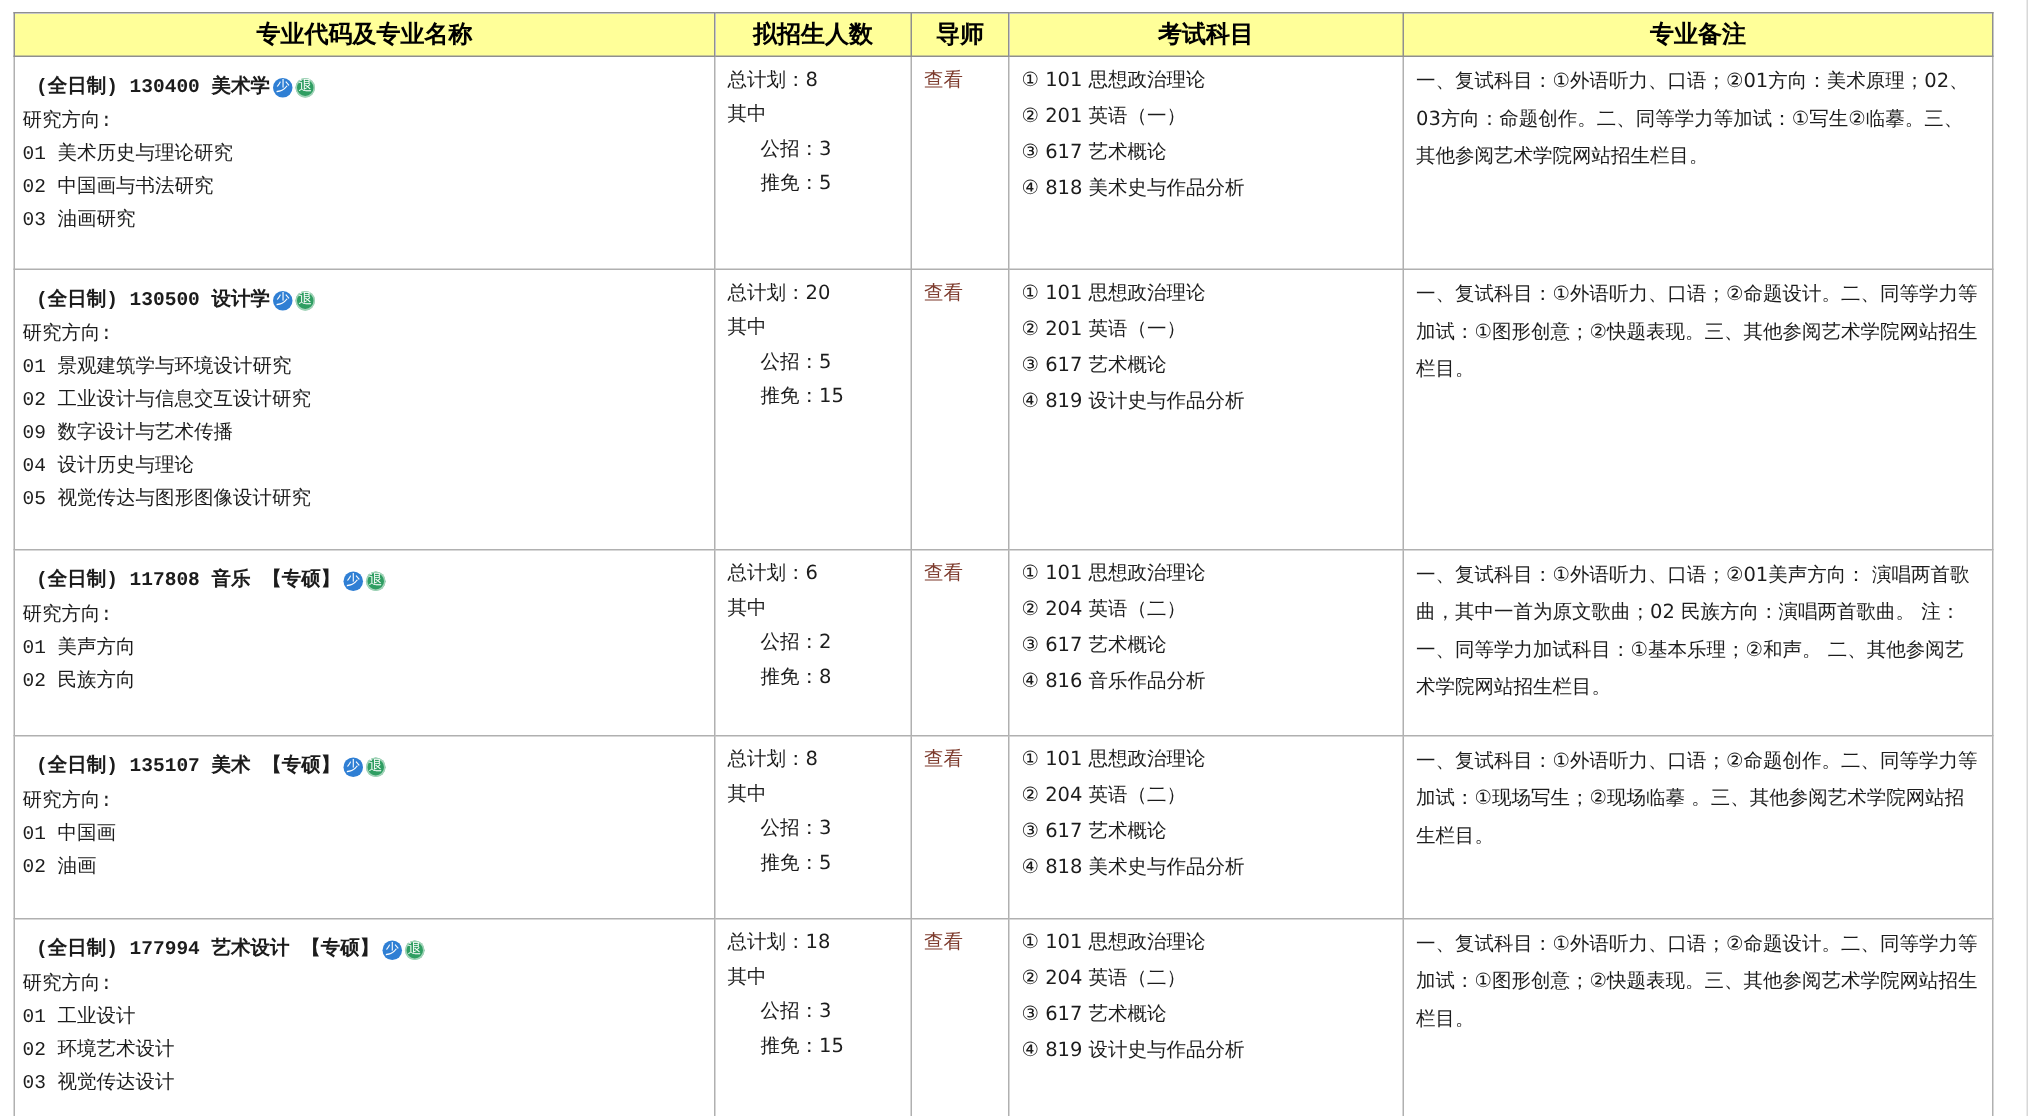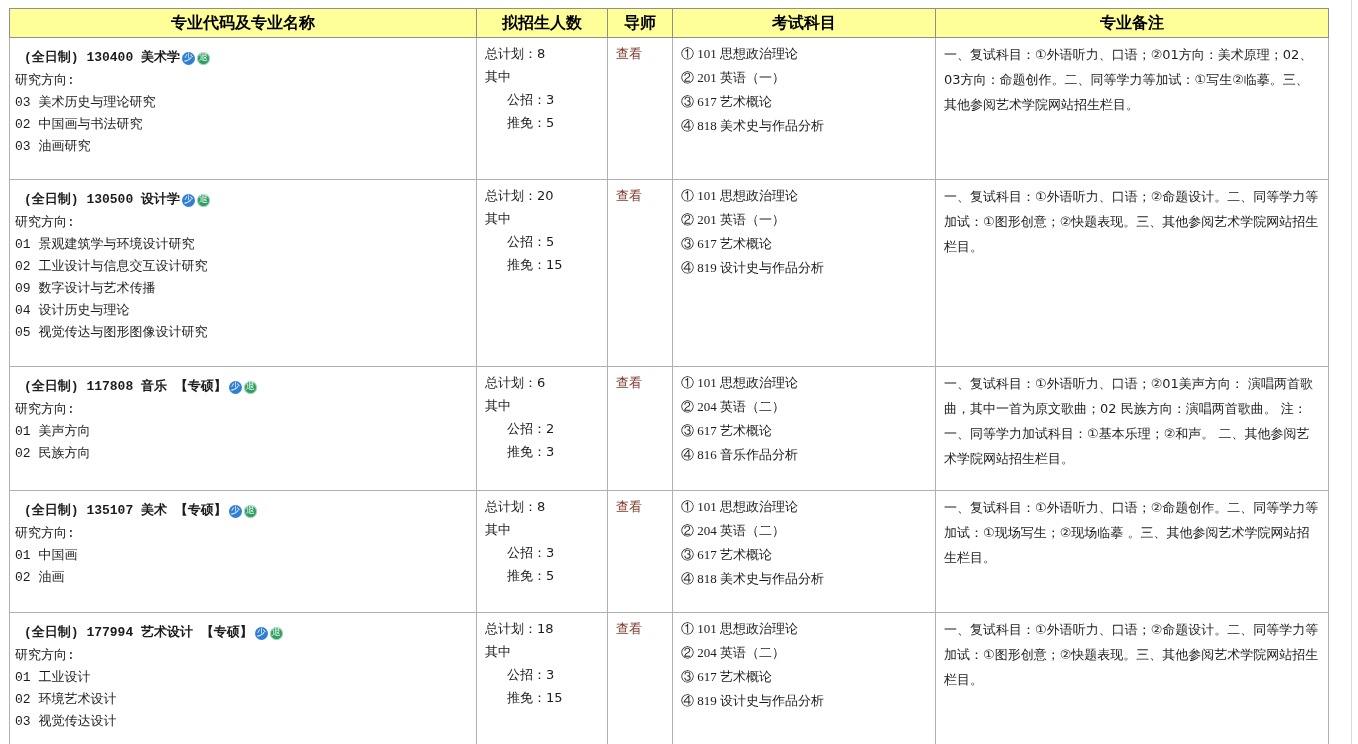--- a/index.html
+++ b/index.html
@@ -23,21 +23,21 @@
   tr.r3 td{height:109px;margin-top:16px;}
   tr.r4 td{height:124px;}
   td.c1{padding:8px 8px 4px 5px;font-family:Liberation Mono, monospace;}
   .title{font-weight:bold;line-height:24px;padding-left:9px;white-space:nowrap;}
   .line{line-height:22px;}
   td.c2{padding:4px 4px 4px 8px;}
   .eline{line-height:23px;}
   .eline.ind{padding-left:22px;}
   td.c3{padding:4px 4px 4px 8px;}
   .view-link{color:#7d3b2d;text-decoration:none;line-height:23px;cursor:pointer;display:inline-block;}
-  td.c4{padding:4px 4px 4px 8px;font-family:Liberation Serif, serif;}
+  td.c4{padding:4px 4px 4px 8px;}
   .sline{line-height:24px;}
   td.c5{padding:4px 8px 4px 8px;}
   .remark{line-height:25px;}
   .icon{
     display:inline-block;width:13px;height:13px;border-radius:50%;
     color:#fff;font-size:9px;line-height:13px;text-align:center;
     font-weight:normal;vertical-align:1px;margin-left:2px;
   }
   .icon.minority{background:#2f7fd4;}
   .icon.veteran{background:#2f9e62;box-shadow:inset 0 0 0 1px rgba(255,255,255,.55);}
@@ -62,21 +62,21 @@
     <th>拟招生人数</th>
     <th>导师</th>
     <th>考试科目</th>
     <th>专业备注</th>
   </tr>
 
   <tr class="r0">
     <td class="c1">
       <div class="title"><span>(全日制) 130400 美术学</span><span class="icon minority">少</span><span class="icon veteran">退</span></div>
       <div class="line">研究方向:</div>
-      <div class="line">03 美术历史与理论研究</div>
+      <div class="line">01 美术历史与理论研究</div>
       <div class="line">02 中国画与书法研究</div>
       <div class="line">03 油画研究</div>
     </td>
     <td class="c2">
       <div class="eline">总计划：8</div>
       <div class="eline">其中</div>
       <div class="eline ind">公招：3</div>
       <div class="eline ind">推免：5</div>
     </td>
     <td class="c3">
@@ -127,21 +127,21 @@
     <td class="c1">
       <div class="title"><span>(全日制) 117808 音乐 【专硕】</span><span class="icon minority">少</span><span class="icon veteran">退</span></div>
       <div class="line">研究方向:</div>
       <div class="line">01 美声方向</div>
       <div class="line">02 民族方向</div>
     </td>
     <td class="c2">
       <div class="eline">总计划：6</div>
       <div class="eline">其中</div>
       <div class="eline ind">公招：2</div>
-      <div class="eline ind">推免：3</div>
+      <div class="eline ind">推免：8</div>
     </td>
     <td class="c3">
       <a class="view-link">查看</a>
     </td>
     <td class="c4">
       <div class="sline">① 101 思想政治理论</div>
       <div class="sline">② 204 英语（二）</div>
       <div class="sline">③ 617 艺术概论</div>
       <div class="sline">④ 816 音乐作品分析</div>
     </td>

